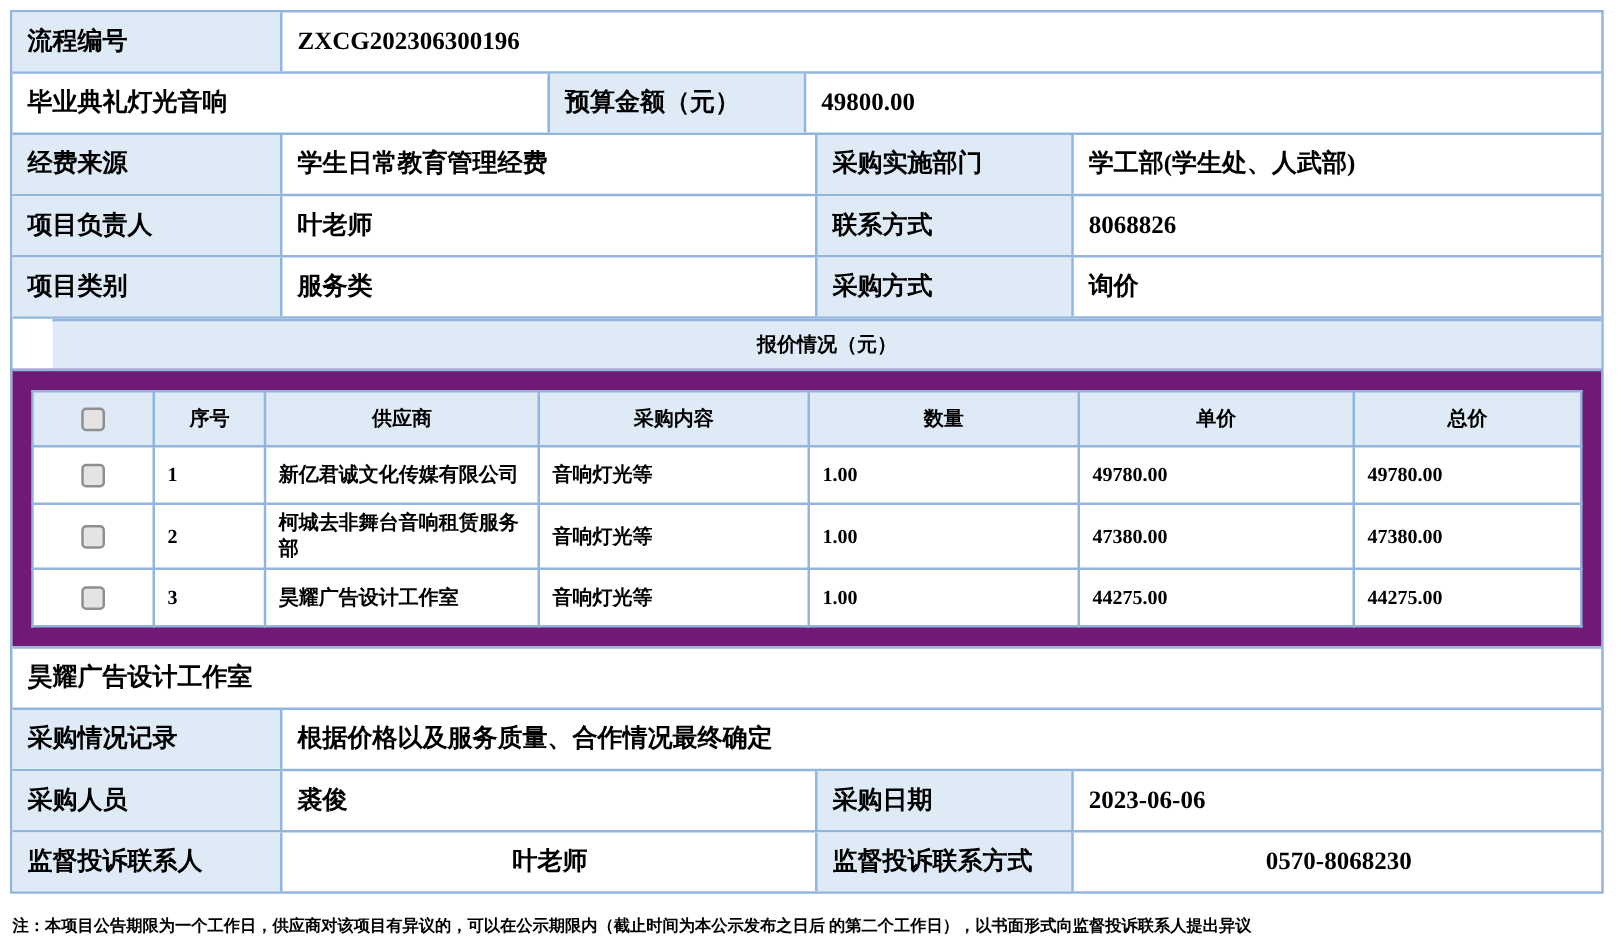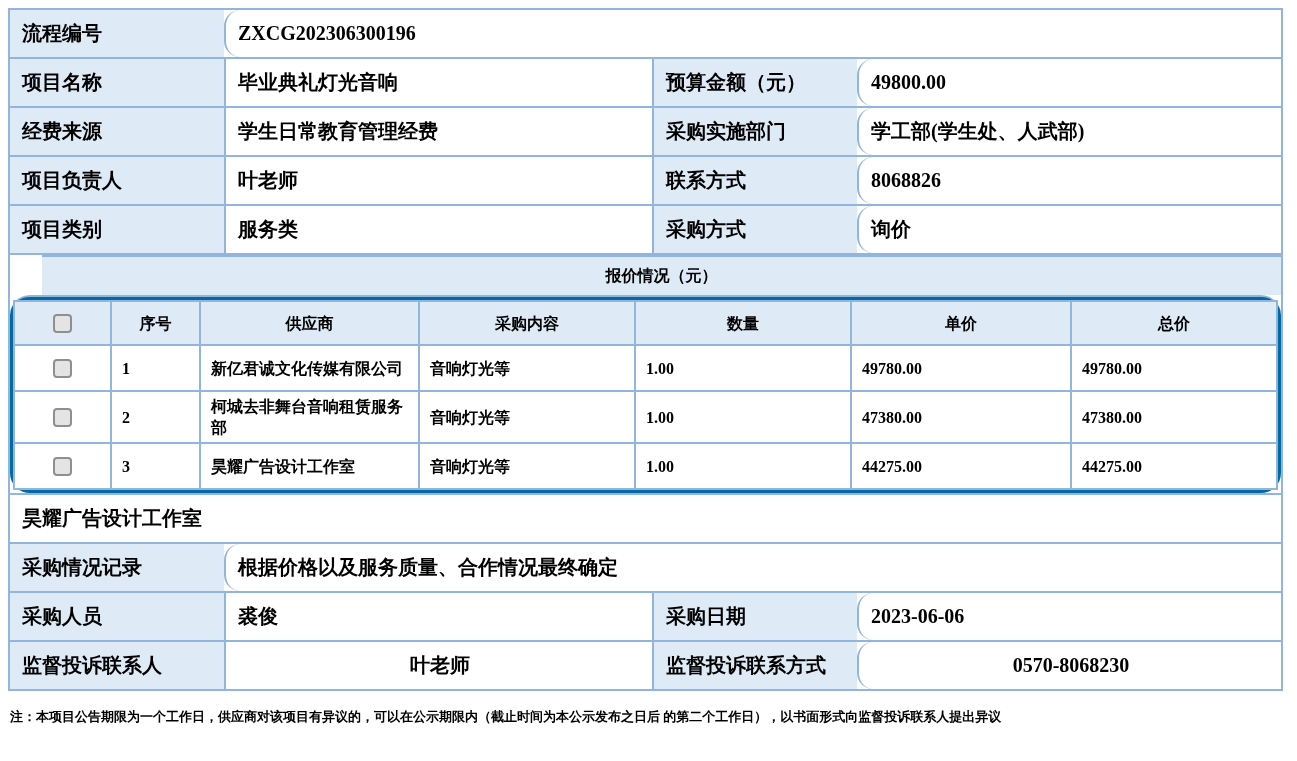--- a/index.html
+++ b/index.html
@@ -28,30 +28,30 @@
     display:flex;align-items:center;
     font-size:20px;line-height:21px;
     padding:5px 10px 5px 12px;
     min-height:47px;
   }
   .cell + .cell{border-left:2px solid var(--bd);}
   .label{background:var(--label-bg);}
   .w-l1{flex:0 0 214px;padding-right:20px;word-break:break-all;}
   .w-v1{flex:0 0 428px;font-family:Liberation Serif, serif;}
   .w-l2{flex:0 0 205px;}
-  .w-rest{flex:1 1 auto;border-radius:16px;}
+  .w-rest{flex:1 1 auto;}
   .center{justify-content:center;text-align:center;}
   .quote-header{
     background:var(--label-bg);
     min-height:40px;
     display:flex;align-items:center;justify-content:center;
     font-size:16px;
     margin-left:32px;
   }
-  .inner-region{padding:3px;background:#0369a1;border-radius:20px;}
+  .inner-region{padding:15px;background:#701a75;}
   table.inner{
     width:100%;table-layout:fixed;
     border-collapse:collapse;
   }
   table.inner th, table.inner td{
     border:2px solid var(--bd);
     font-size:16px;line-height:21px;
     padding:4px 10px;
     font-weight:700;
     vertical-align:middle;
@@ -84,21 +84,20 @@
 
 <div class="page">
   <div class="outer">
 
     <div class="frow">
       <div class="cell label w-l1">流程编号</div>
       <div class="cell w-rest">ZXCG202306300196</div>
     </div>
 
     <div class="frow">
-      <div class="cell label w-l1">项目名称</div>
       <div class="cell w-v1">毕业典礼灯光音响</div>
       <div class="cell label w-l2">预算金额（元）</div>
       <div class="cell w-rest">49800.00</div>
     </div>
 
     <div class="frow">
       <div class="cell label w-l1">经费来源</div>
       <div class="cell w-v1">学生日常教育管理经费</div>
       <div class="cell label w-l2">采购实施部门</div>
       <div class="cell w-rest">学工部(学生处、人武部)</div>

